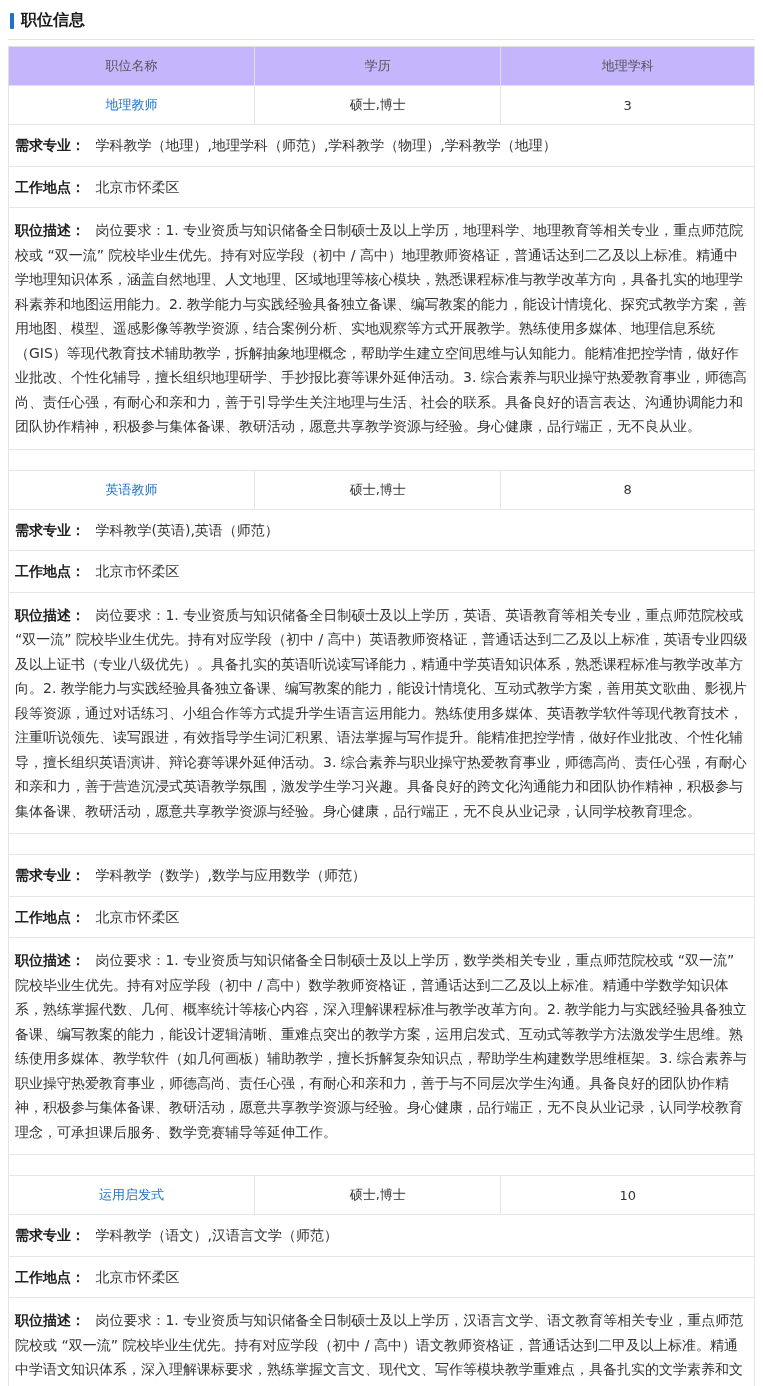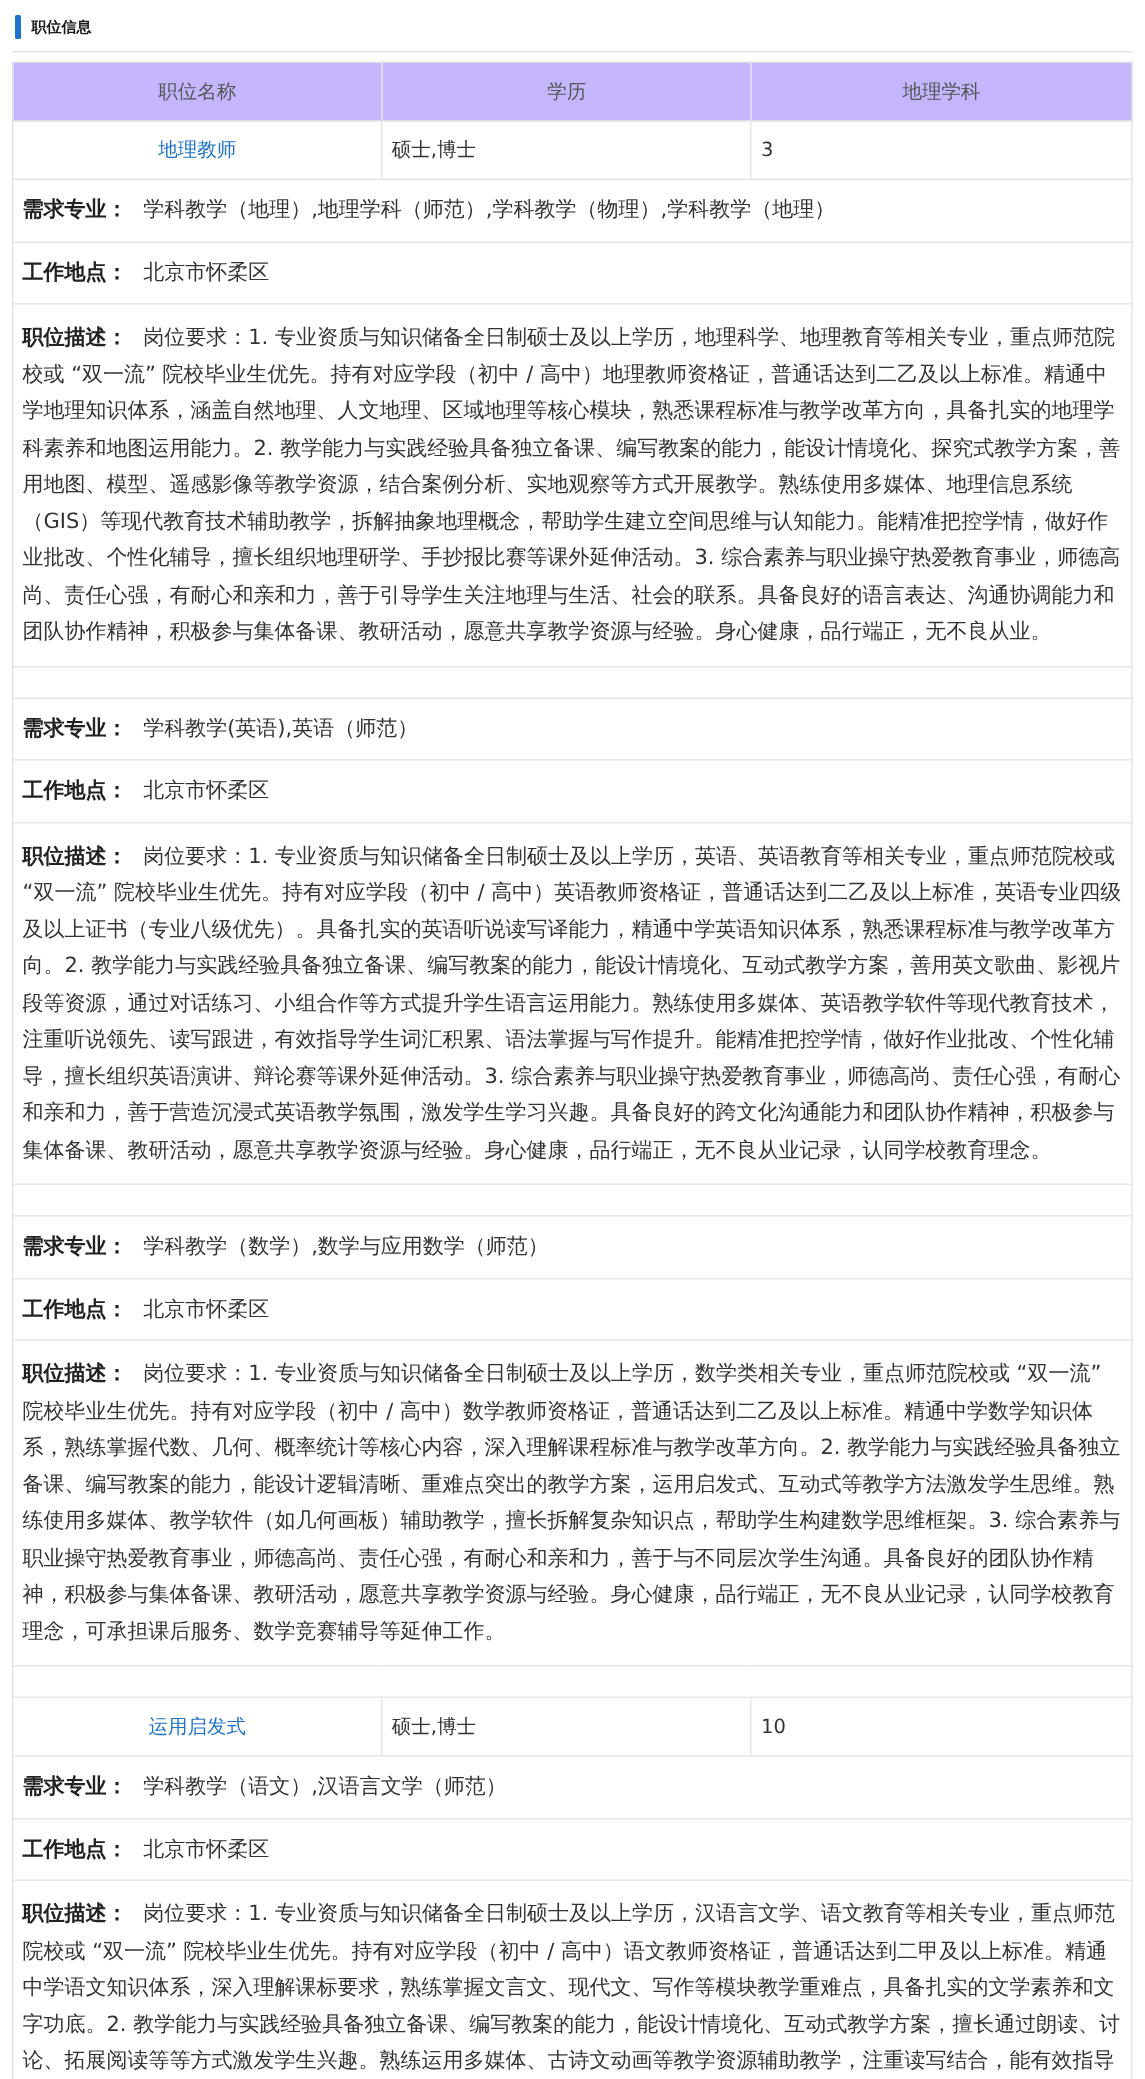--- a/index.html
+++ b/index.html
@@ -15,21 +15,21 @@
     font-size: 13px;
   }
   .page {
     width: 763px;
     padding: 6px 8px 10px 8px;
   }
   
   .page-title {
     display: flex;
     align-items: center;
-    font-size: 10px;
+    font-size: 16px;
     font-weight: bold;
     color: #1a1a1a;
     padding: 4px 0 8px 2px;
     border-bottom: 1px solid #e3e3e3;
     margin-bottom: 6px;
   }
   .page-title .bar {
     display: inline-block;
     width: 4px;
     height: 16px;
@@ -63,20 +63,21 @@
 
   td.cell-name {
     text-align: center;
   }
   td.cell-name a {
     color: #1e73c8;
     text-decoration: none;
     font-size: 13px;
   }
   td.cell-edu, td.cell-num {
+    text-align: center;
     color: #333;
   }
   tr.row-head td { background: #ffffff; }
 
   td.detail {
     padding: 9px 10px 9px 14px;
     line-height: 1.75;
     font-size: 14px;
     color: #333;
   }
@@ -143,20 +144,27 @@
       <tr>
         <td class="detail" colspan="3">
           <span class="lbl">职位描述：</span>
           <span class="desc-body">岗位要求：1. 专业资质与知识储备全日制硕士及以上学历，地理科学、地理教育等相关专业，重点师范院校或 “双一流” 院校毕业生优先。持有对应学段（初中 / 高中）地理教师资格证，普通话达到二乙及以上标准。精通中学地理知识体系，涵盖自然地理、人文地理、区域地理等核心模块，熟悉课程标准与教学改革方向，具备扎实的地理学科素养和地图运用能力。2. 教学能力与实践经验具备独立备课、编写教案的能力，能设计情境化、探究式教学方案，善用地图、模型、遥感影像等教学资源，结合案例分析、实地观察等方式开展教学。熟练使用多媒体、地理信息系统（GIS）等现代教育技术辅助教学，拆解抽象地理概念，帮助学生建立空间思维与认知能力。能精准把控学情，做好作业批改、个性化辅导，擅长组织地理研学、手抄报比赛等课外延伸活动。3. 综合素养与职业操守热爱教育事业，师德高尚、责任心强，有耐心和亲和力，善于引导学生关注地理与生活、社会的联系。具备良好的语言表达、沟通协调能力和团队协作精神，积极参与集体备课、教研活动，愿意共享教学资源与经验。身心健康，品行端正，无不良从业。</span>
         </td>
       </tr>
       <tr class="spacer-row">
           <td colspan="3"></td>
         </tr>
 
+      <tr class="row-head">
+        <td class="cell-name">
+          <a href="#">英语教师</a>
+        </td>
+        <td class="cell-edu">硕士,博士</td>
+        <td class="cell-num">8</td>
+      </tr>
       <tr>
         <td class="detail tight" colspan="3">
           <span class="lbl">需求专业：</span>
           <span>学科教学(英语),英语（师范）</span>
         </td>
       </tr>
       <tr>
         <td class="detail tight" colspan="3">
           <span class="lbl">工作地点：</span>
           <span>北京市怀柔区</span>

